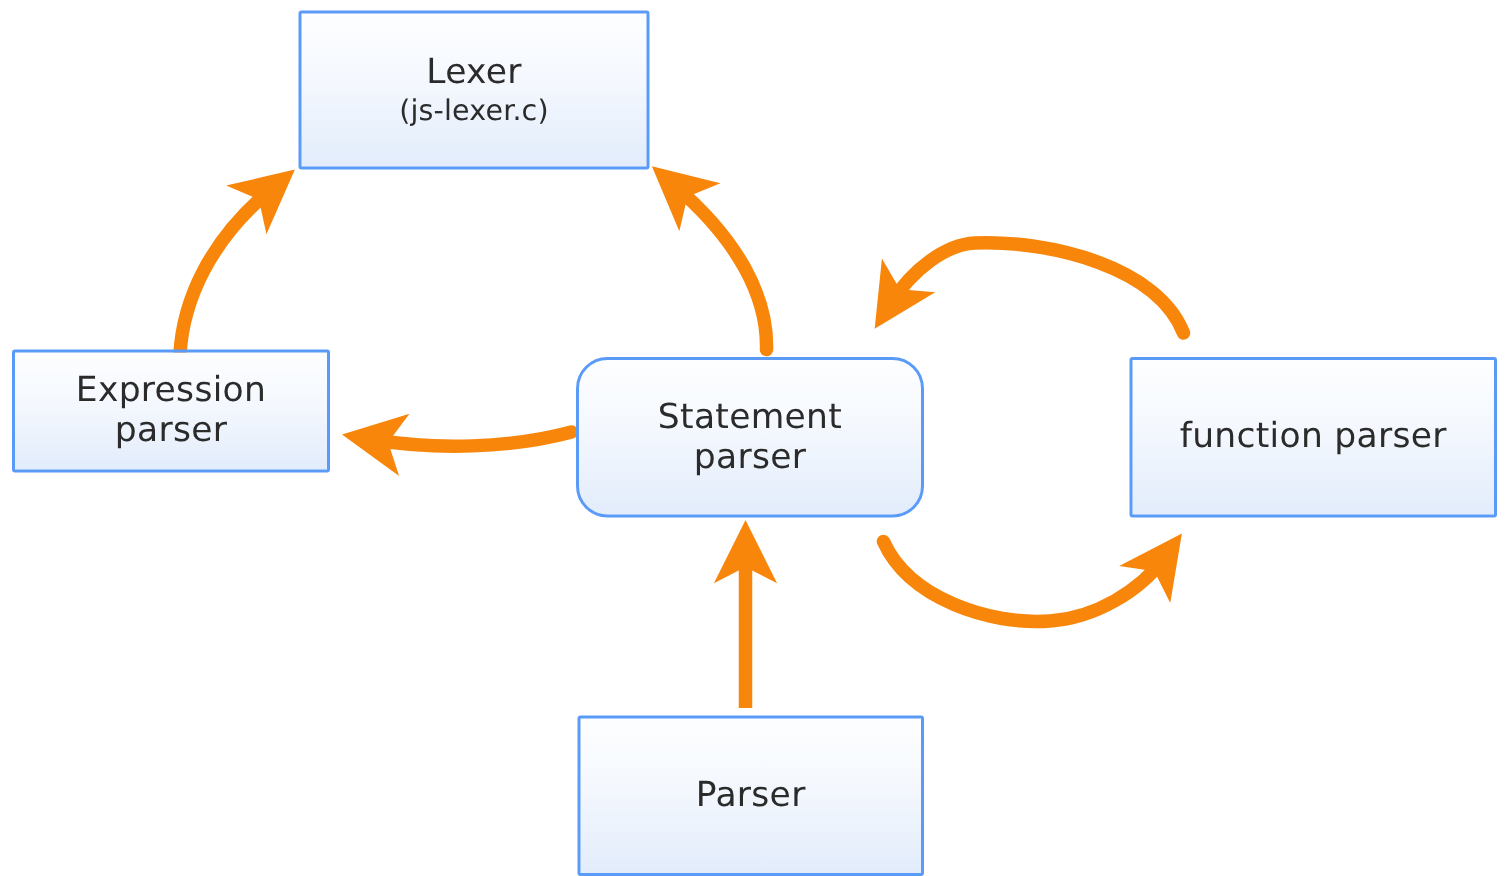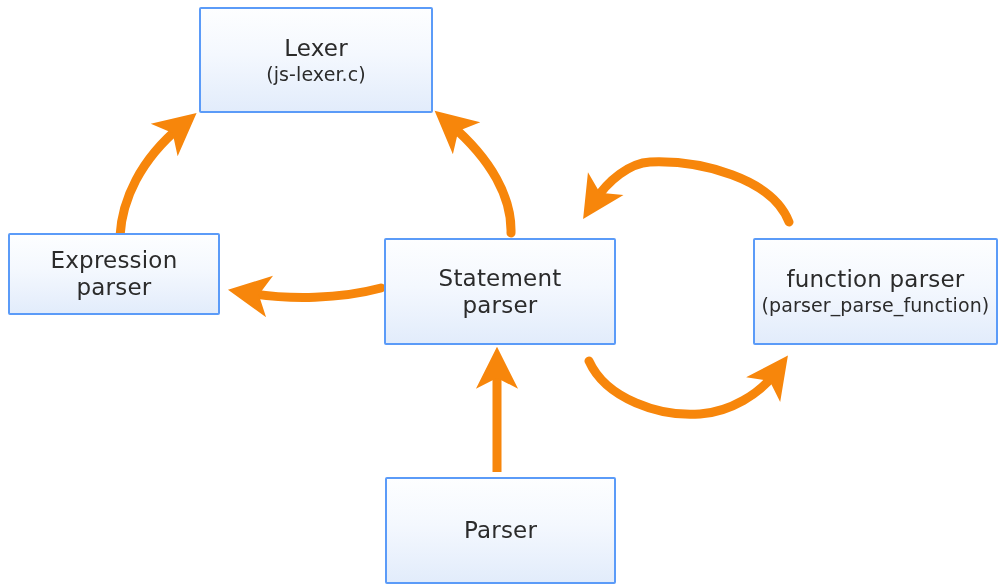--- a/index.html
+++ b/index.html
@@ -55,21 +55,21 @@
   }
   .node .subtitle {
     font-size: 19px;
     letter-spacing: 0.1px;
     margin-top: 1px;
   }
 
   
   #node-lexer      { left: 199px; top: 7px;   width: 234px; height: 106px; }
   #node-expression { left: 8px;  top: 233px; width: 212px; height: 82px; }
-  #node-statement  { left: 384px; top: 238px; width: 232px; height: 107px; }
+  #node-statement  { left: 384px; top: 238px; width: 232px; height: 107px; border-radius: 21px; }
   #node-function   { left: 753px; top: 238px; width: 245px; height: 107px; }
   #node-parser     { left: 385px; top: 477px; width: 231px; height: 107px; }
 
   #node-expression .title { line-height: 1.16; }
   #node-statement .title  { line-height: 1.16; }
 </style>
 </head>
 <body>
 
 <div id="diagram-canvas">
@@ -104,20 +104,19 @@
 parser</div>
   </div>
 
   <div class="node" id="node-statement">
     <div class="title">Statement
 parser</div>
   </div>
 
   <div class="node" id="node-function">
     <div class="title">function parser</div>
-    <div class="subtitle">(parser_parse_function)</div>
   </div>
 
   <div class="node" id="node-parser">
     <div class="title">Parser</div>
   </div>
 
 </div>
 
 </body></html>

